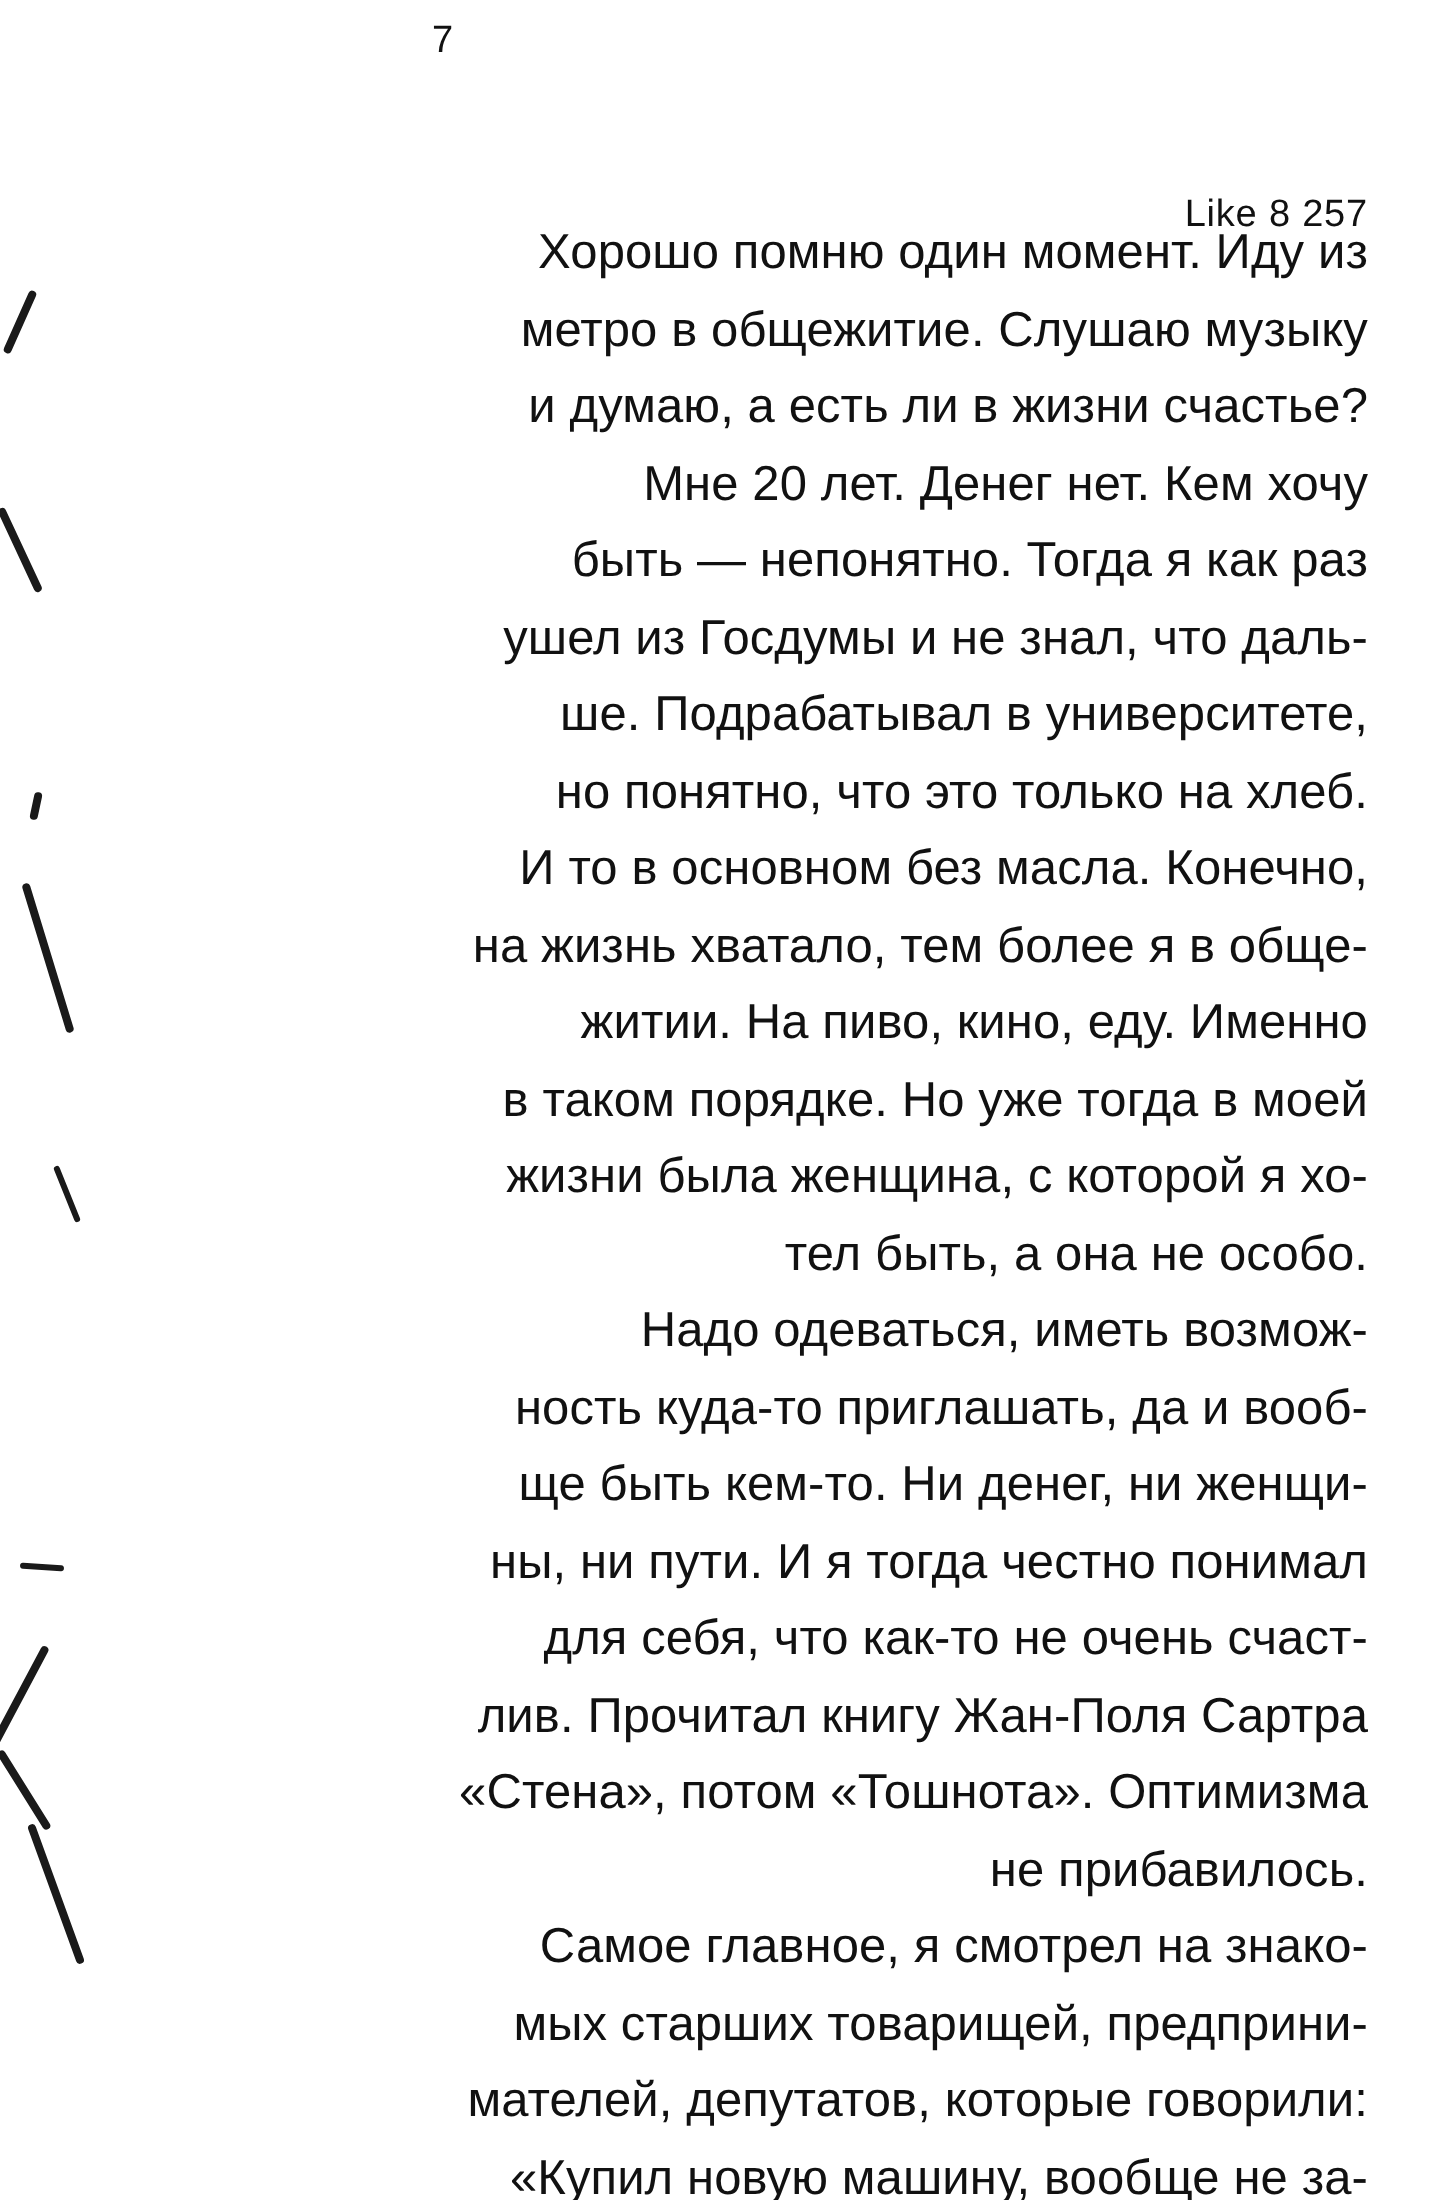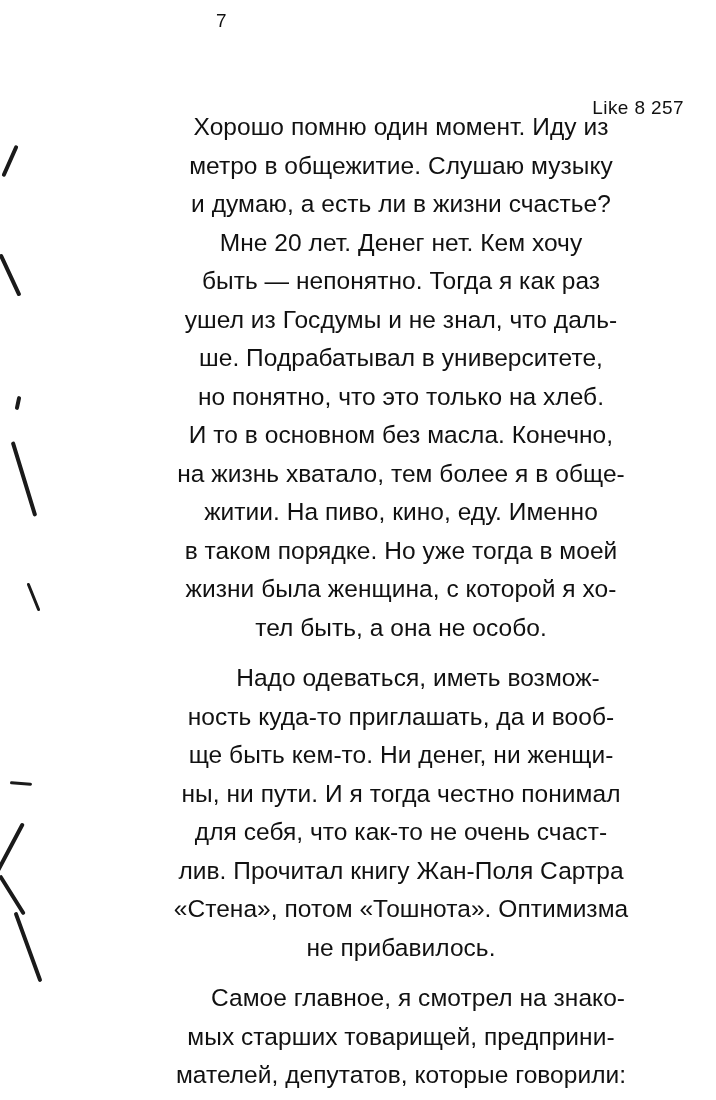--- a/index.html
+++ b/index.html
@@ -46,26 +46,25 @@
     left: 118px;
     width: 566px;
   }
 
   .para {
     font-size: 24.5px;
     line-height: 38.5px;
     letter-spacing: 0.05px;
     margin: 0;
     white-space: pre-wrap;
-    text-align: center;
+    text-align: right;
     color: #111111;
   }
   .para.indent {
     text-indent: 34px;
-    margin-top: 12px;
   }
 
   
   .marks {
     position: absolute;
     top: 0;
     left: 0;
     width: 118px;
     height: 1100px;
     pointer-events: none;

